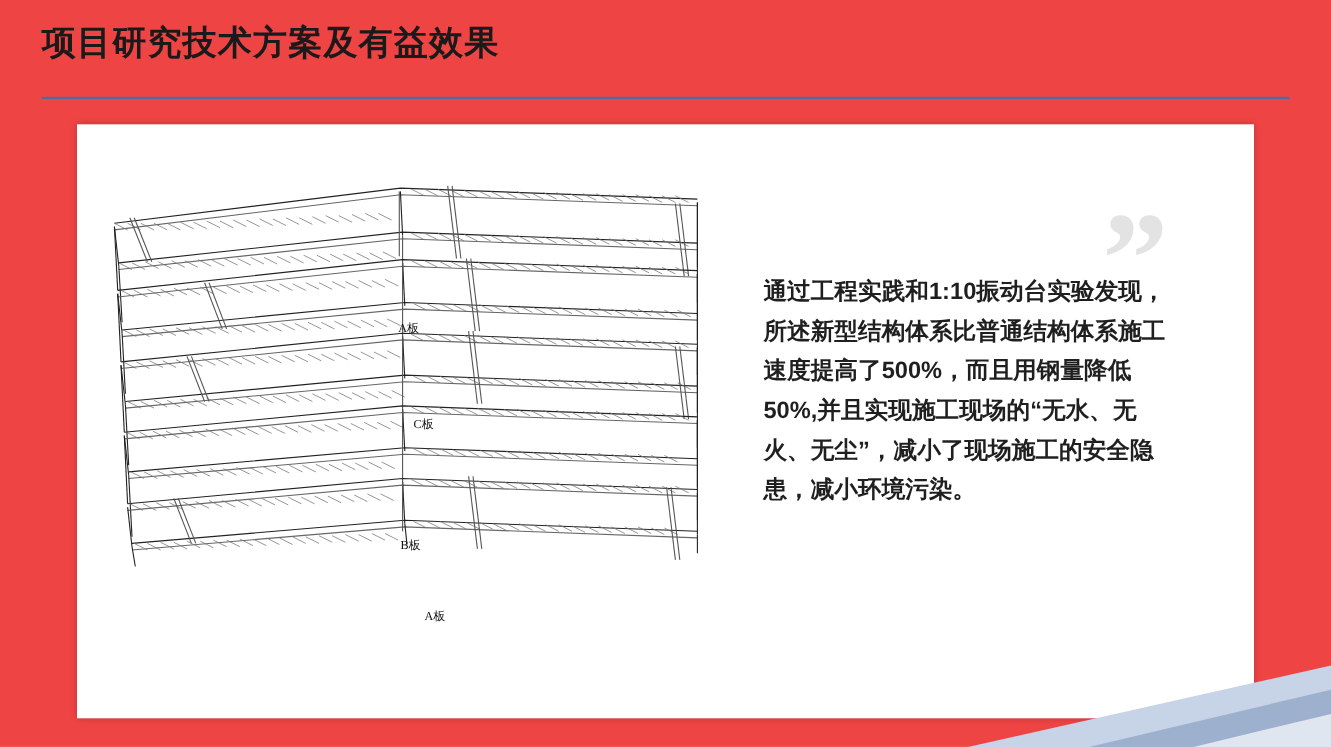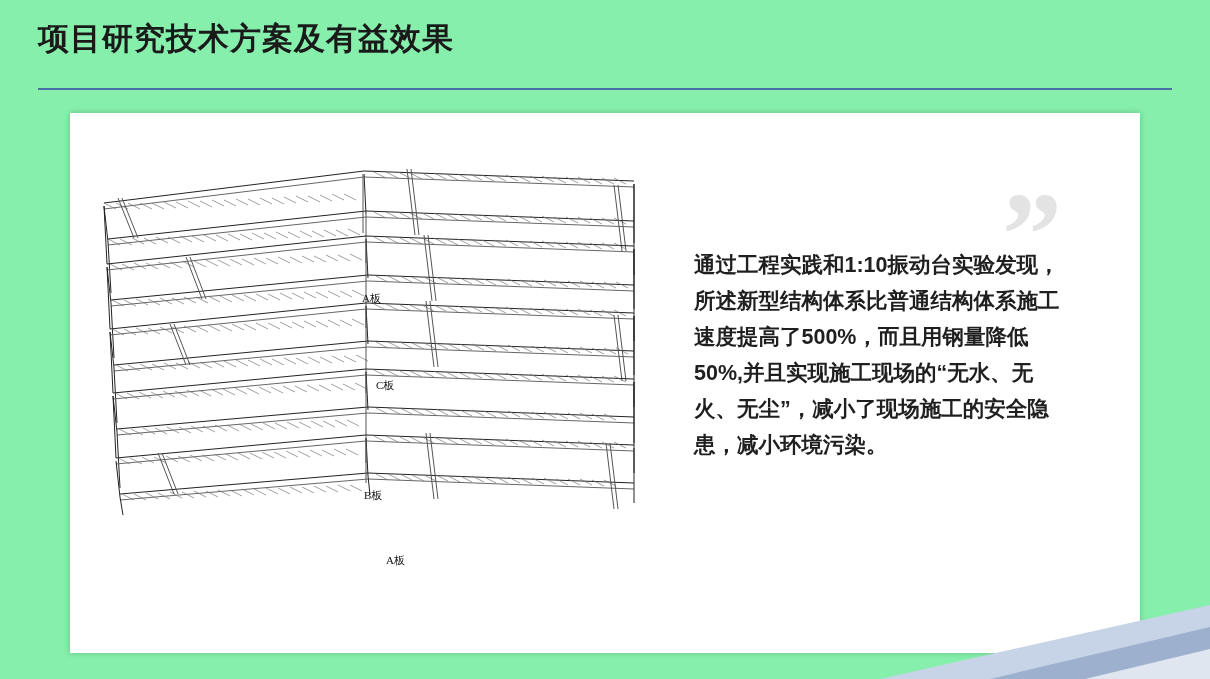--- a/index.html
+++ b/index.html
@@ -11,21 +11,21 @@
     height: 679px;
     background: #ffffff;
     font-family: "Liberation Sans", sans-serif;
     overflow: hidden;
     position: relative;
   }
 
   .slide {
     position: absolute;
     inset: 0;
-    background: #86efac;
+    background: #ef4444;
   }
 
   
   .slide-title {
     position: absolute;
     left: 38px;
     top: 18px;
     font-size: 31px;
     font-weight: bold;
     color: #1a1a1a;

